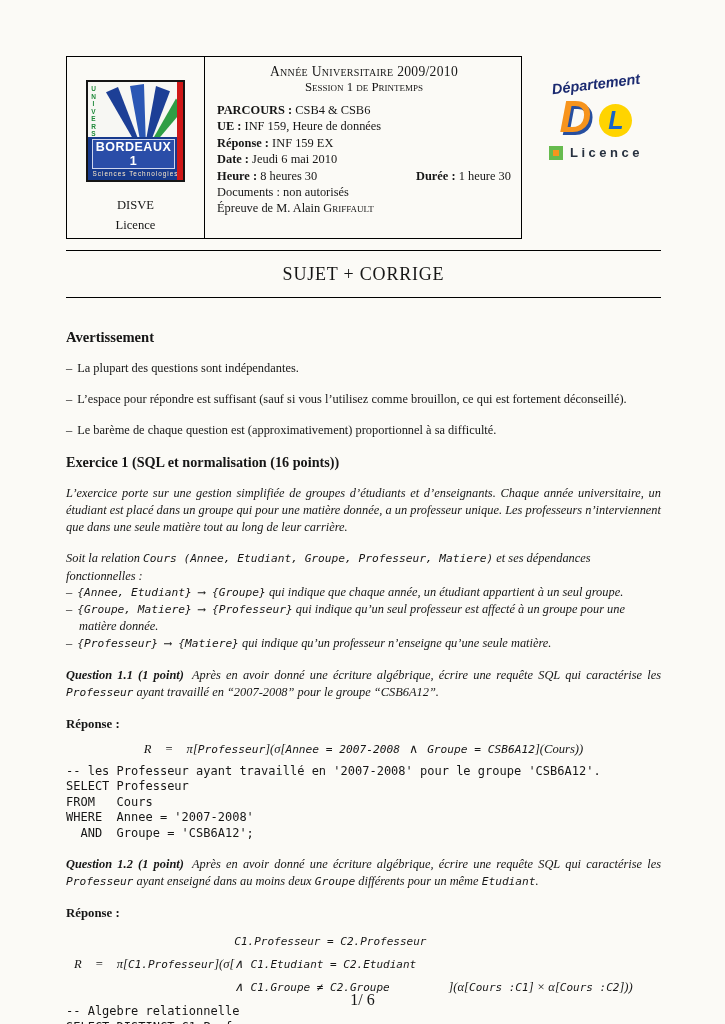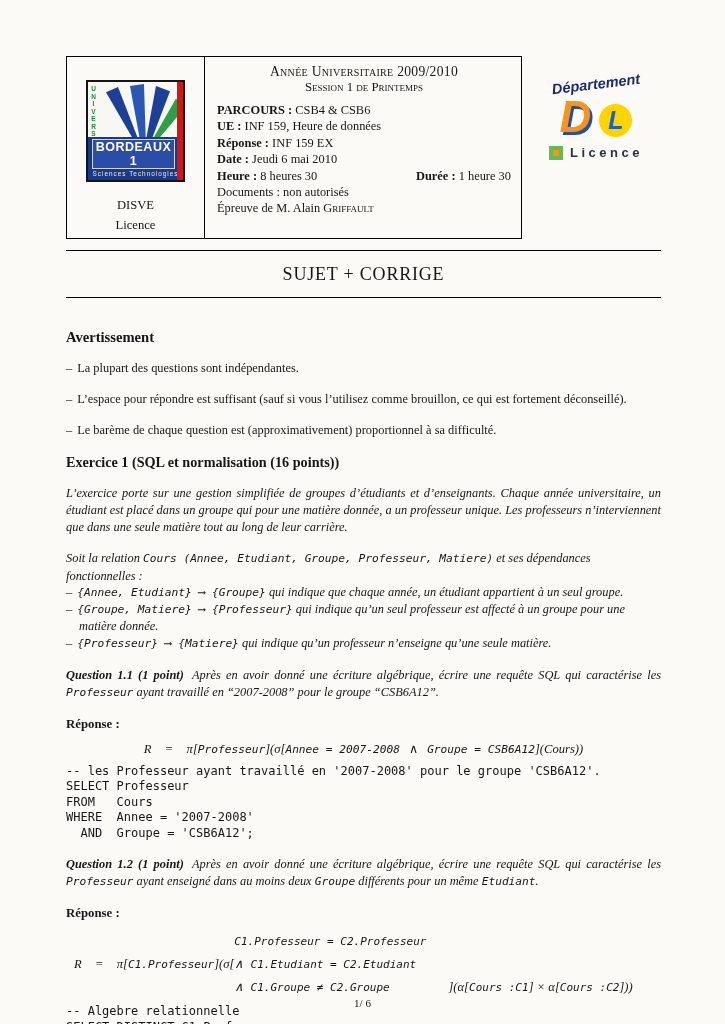--- a/index.html
+++ b/index.html
@@ -62,21 +62,21 @@
   .reponse { font-weight:bold; font-size:12.8px; margin:15px 0 4px; }
   .formula { text-align:center; font-size:12.6px; margin:9px 0 7px; }
   .mi { font-style:italic; }
   .sp-eq { margin:0 14px; }
   .sp-and { margin:0 9px; }
   pre.code { font-family:"DejaVu Sans Mono", monospace; font-size:12px; line-height:15.5px; white-space:pre; margin-top:2px; }
   .formula2 { display:flex; align-items:center; font-size:12.6px; line-height:23px; margin:9px 0 5px; padding-left:8px; }
   .formula2 .tt { font-size:11px; }
   .f2-and { margin-right:7px; }
   .f2-tail { align-self:flex-end; margin-left:22px; }
-  .pagenum { position:absolute; left:0; right:0; bottom:15px; text-align:center; font-size:11px; }
+  .pagenum { position:absolute; left:0; right:0; bottom:15px; text-align:center; font-size:16px; }
 </style>
 </head>
 <body>
 
 <div class="page">
 
   <div class="header">
     <div class="header-box">
       <div class="cell-left">
         <div class="ub-logo">

